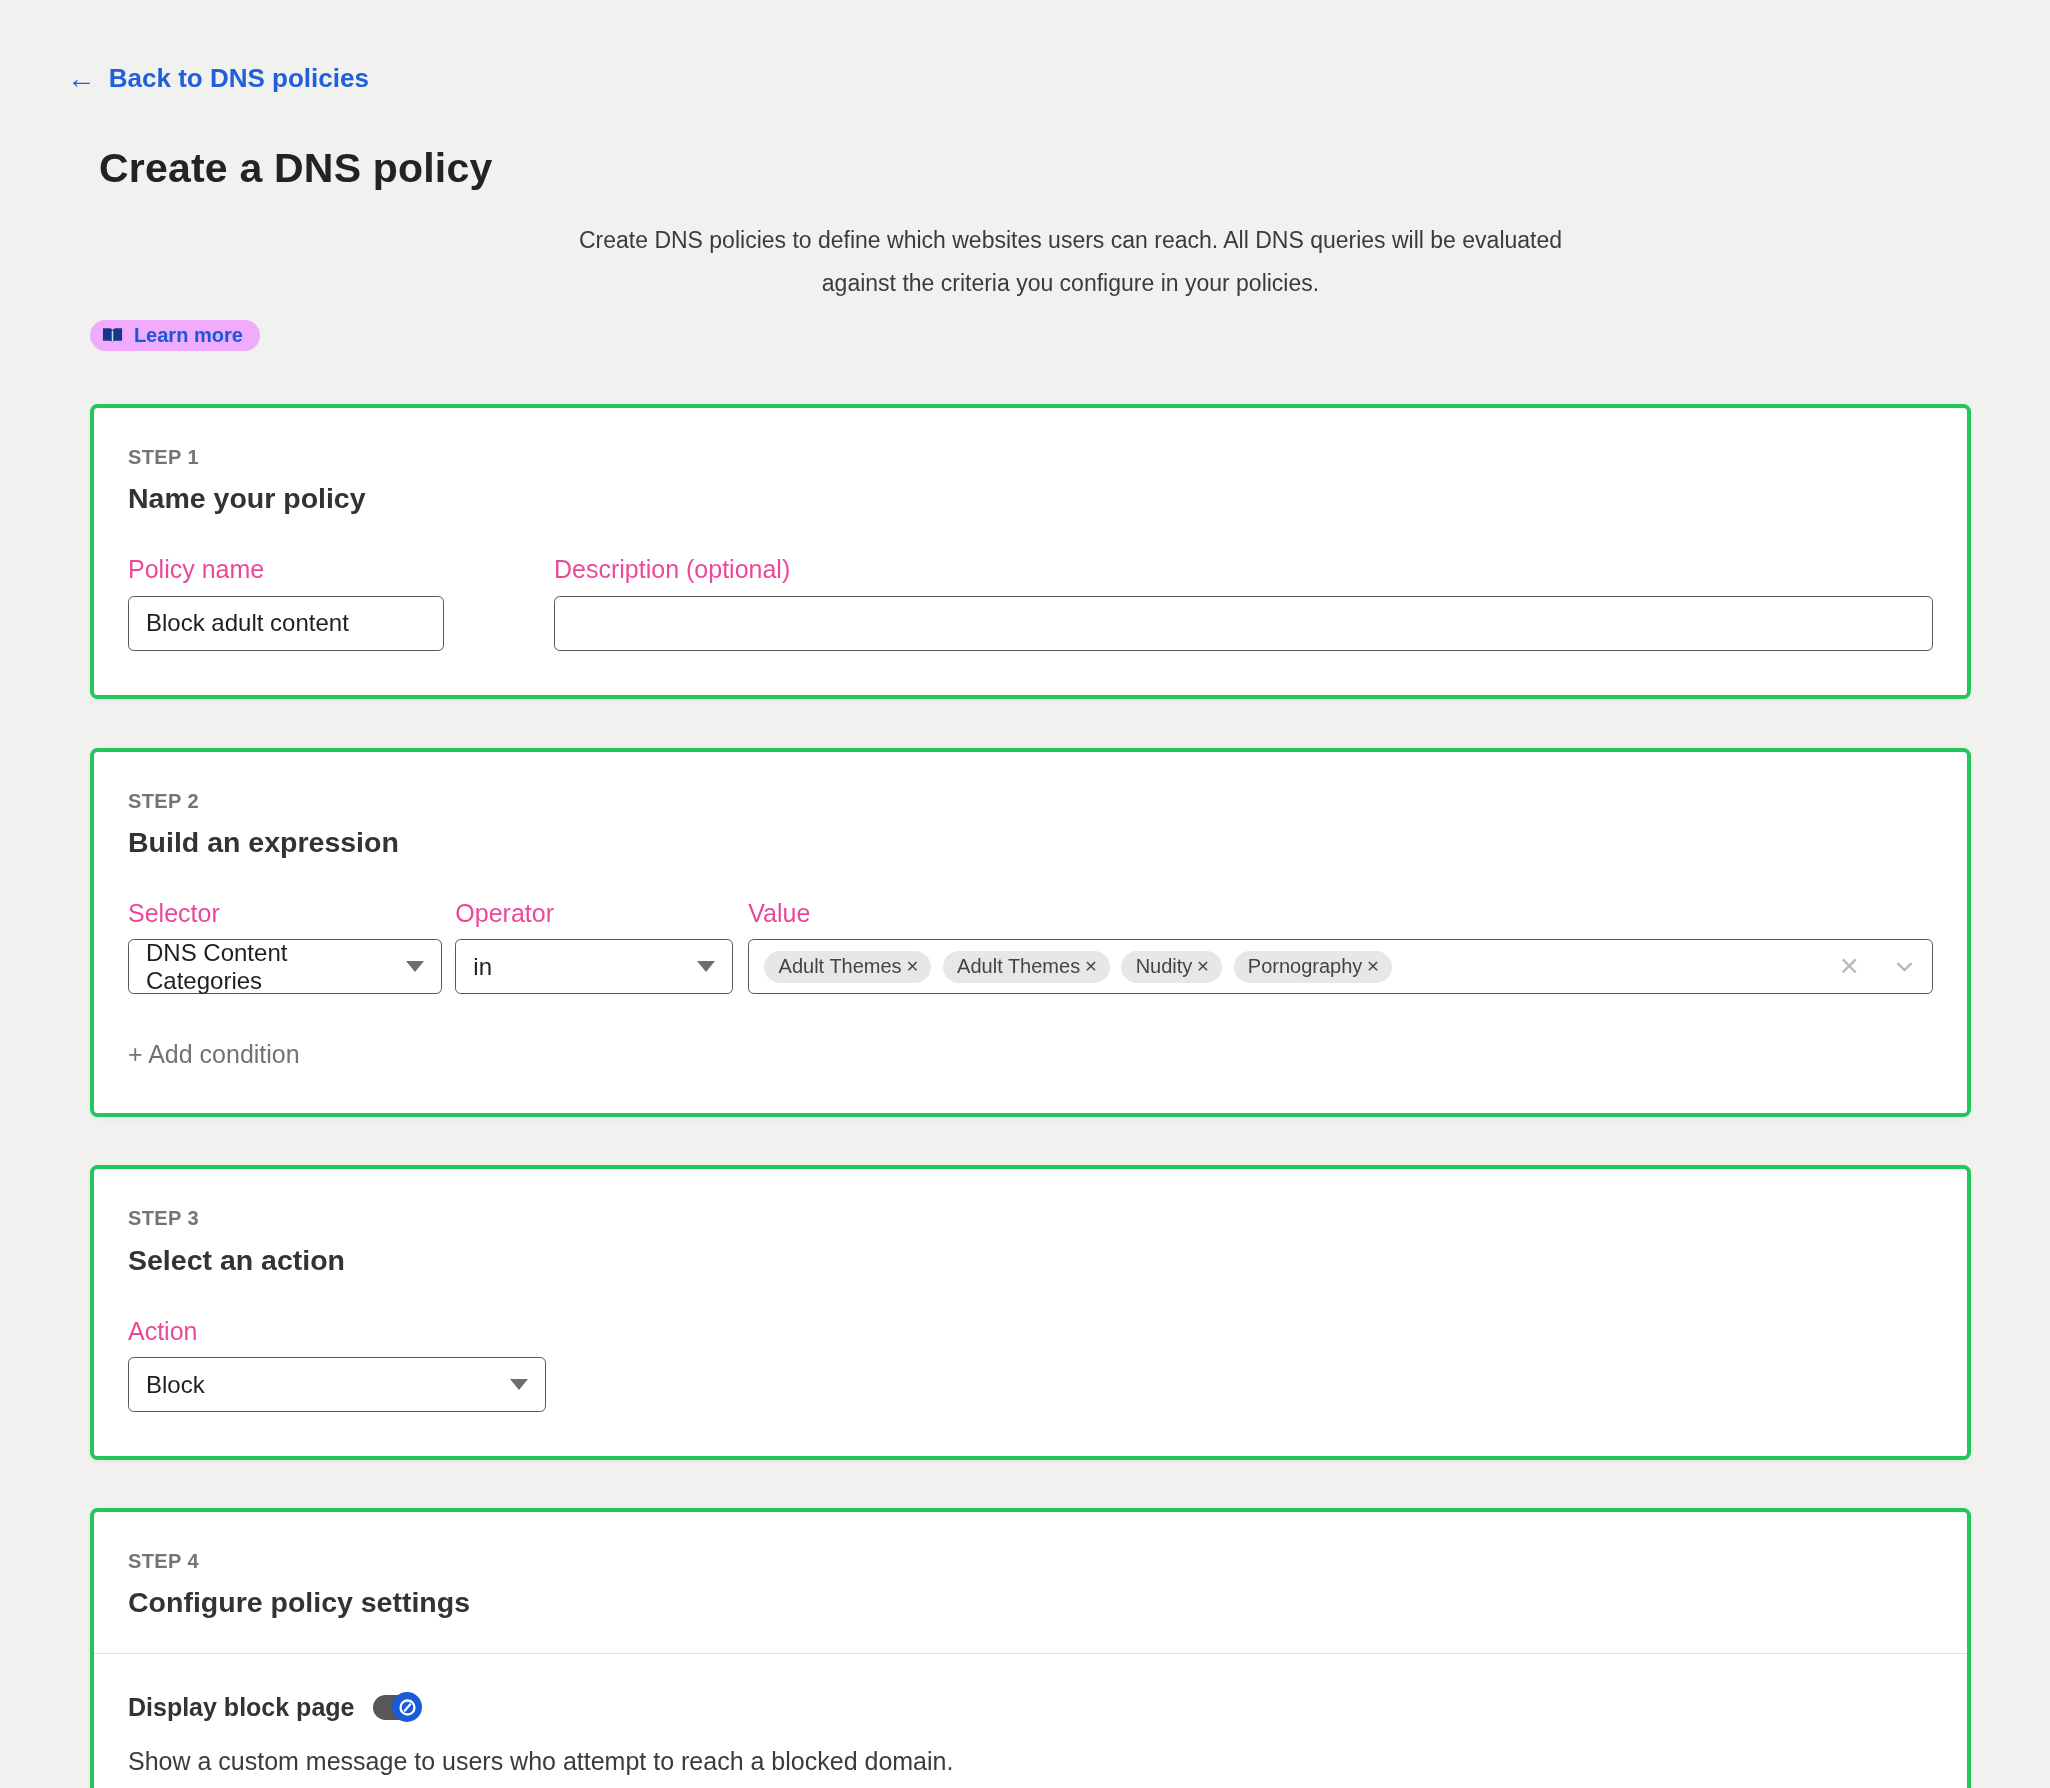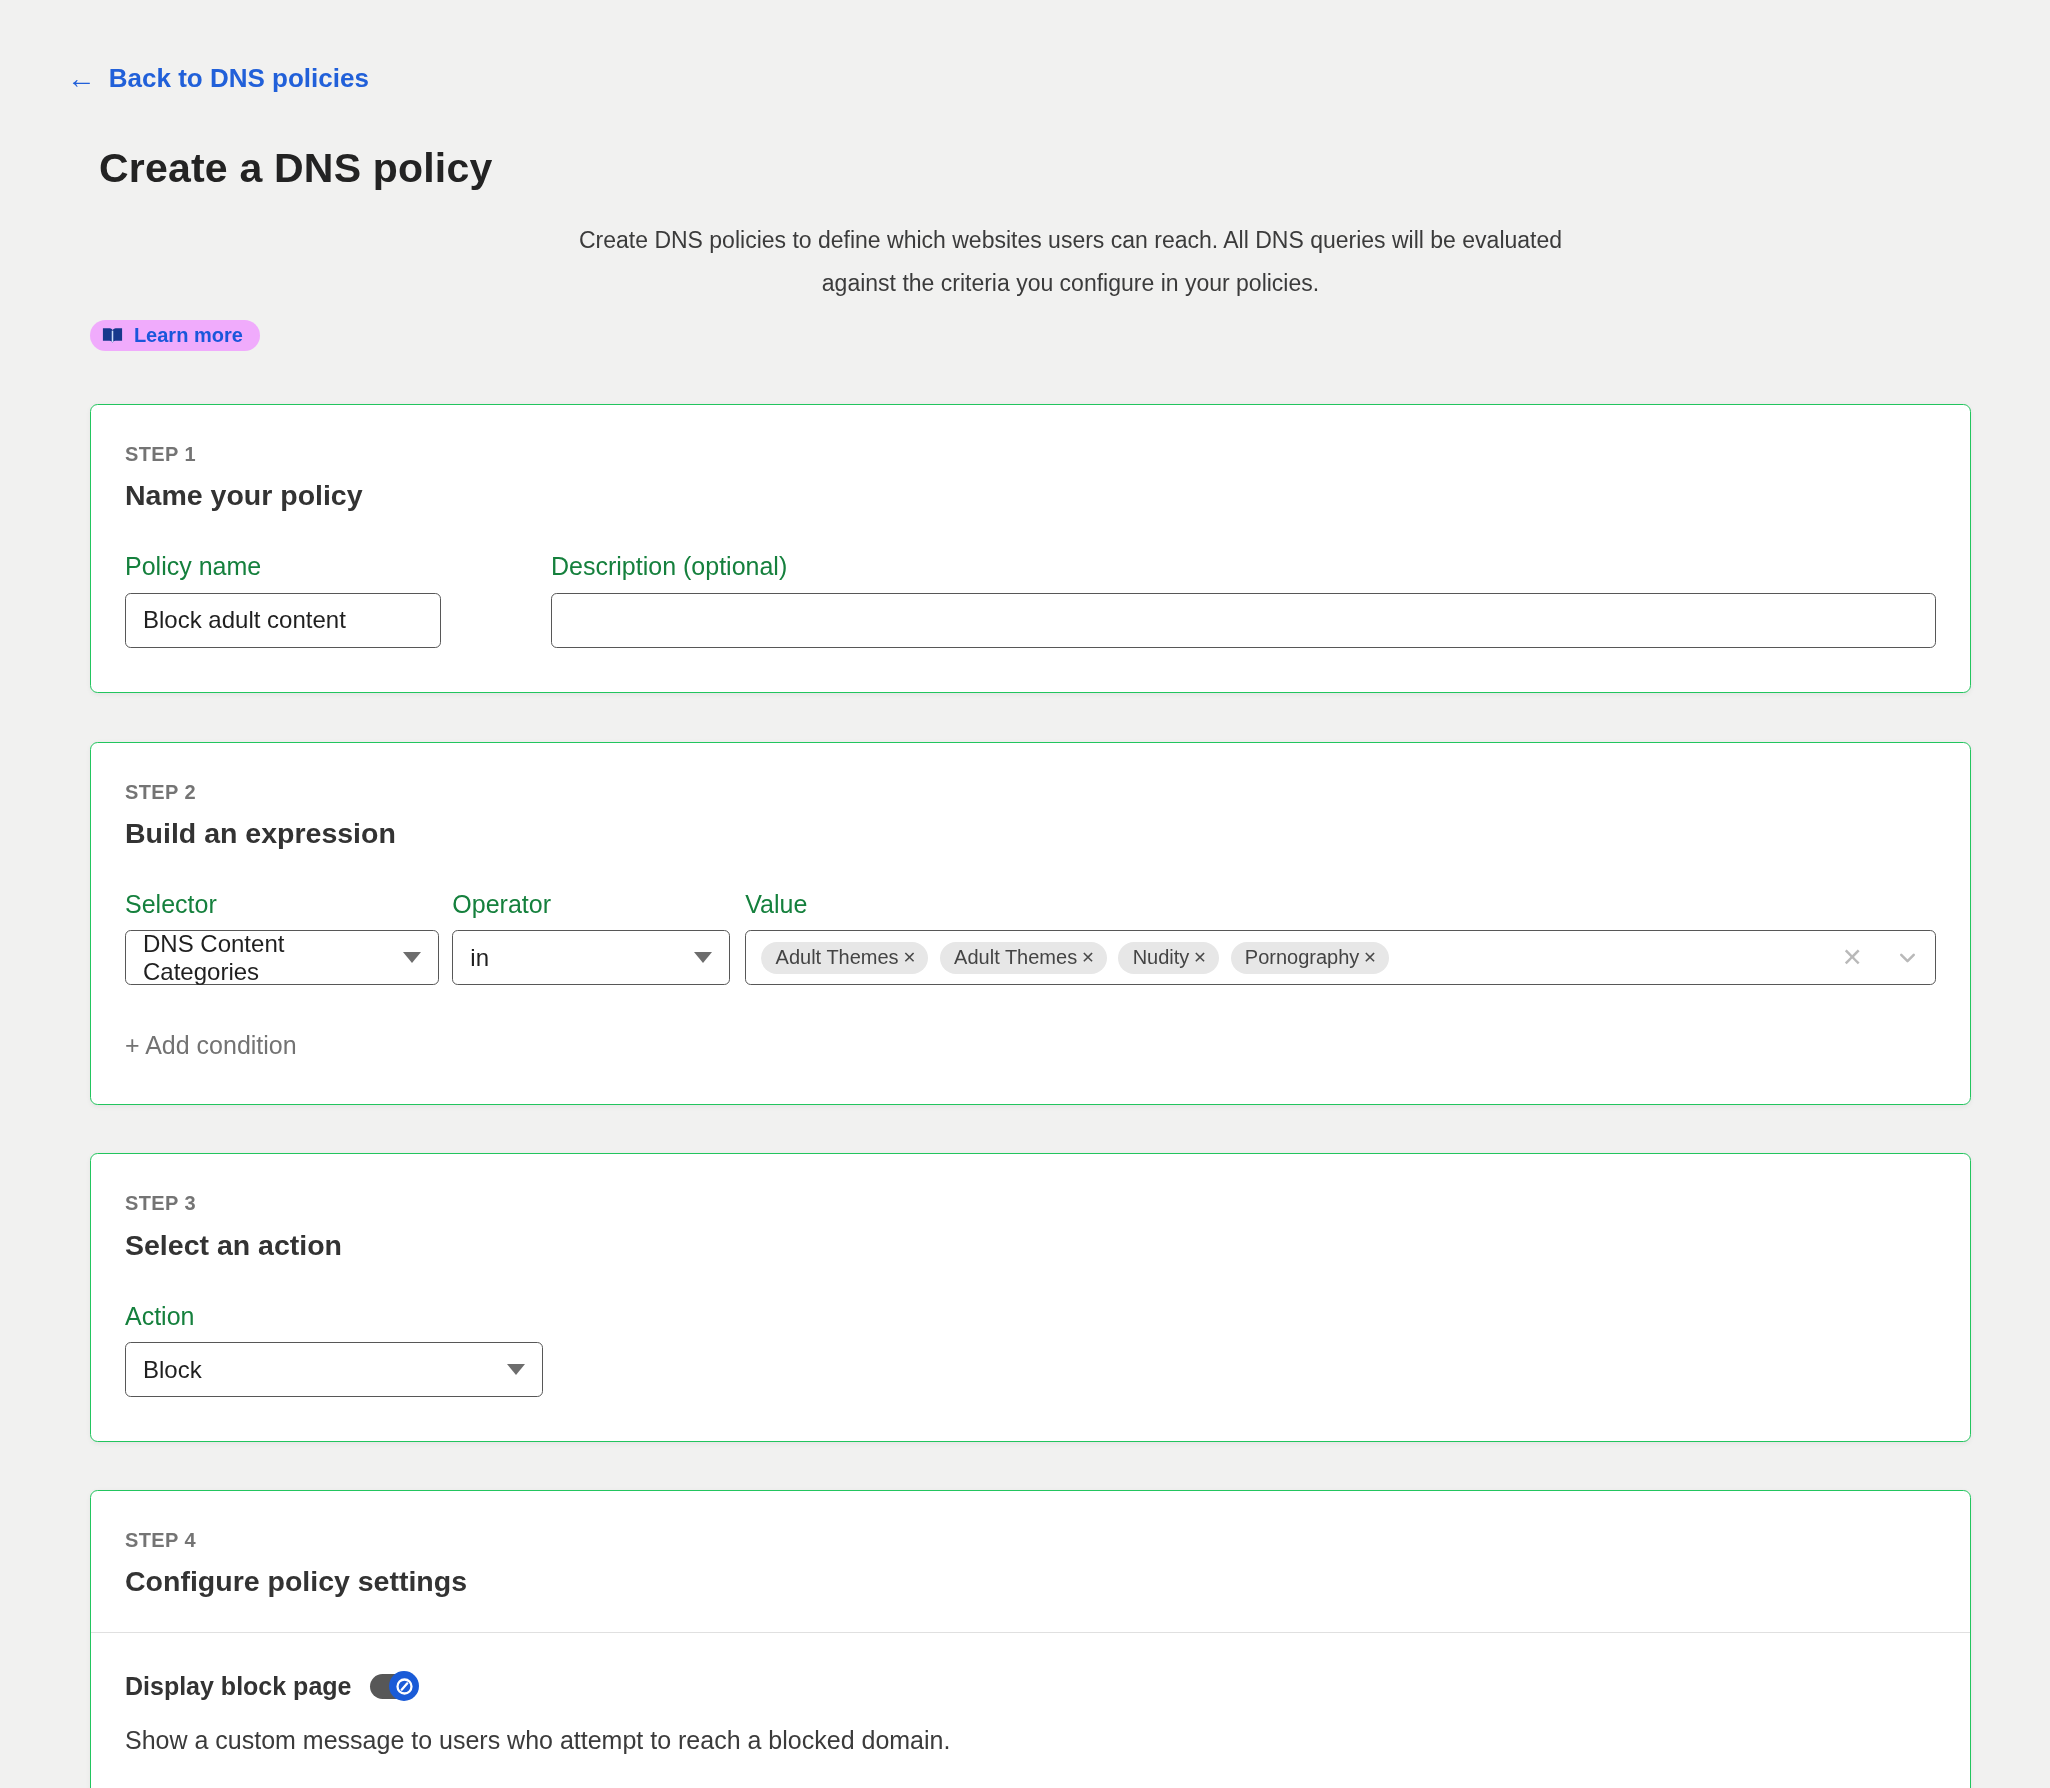--- a/index.html
+++ b/index.html
@@ -35,30 +35,30 @@
     background:#f0abfc; border:none; border-radius:16px;
     height:31px; padding:0 17px 0 11.4px;
     color:#1a56db; font-size:20px; font-weight:600; cursor:pointer;
     font-family:inherit;
   }
   .learn-more svg { display:block; }
 
   
   .card {
     width:1881px; margin-left:90px; background:#fff;
-    border:1px solid #22c55e; border-radius:7.6px;
+    border:4px solid #22c55e; border-radius:7.6px;
     box-shadow:0 1.9px 4.8px rgba(0,0,0,.05);
   }
   .card-pad { padding:38px 34px 44px 34px; }
   .step-label {
     font-size:20px; color:#747474; font-weight:600; letter-spacing:0.4px;
   }
   .card-title { margin-top:13.3px; font-size:28.5px; font-weight:700; color:#333; }
 
-  .field-label { font-size:25px; color:#15803d; margin-bottom:11.4px; }
+  .field-label { font-size:25px; color:#ec4899; margin-bottom:11.4px; }
 
   .text-input, .select-box, .multi-select {
     border:1.9px solid #575757; border-radius:5.7px; background:#fff;
     height:55px; font-size:24px; color:#1f1f1f;
   }
   .text-input { padding:0 17px; width:100%; font-family:inherit; outline:none; }
 
   .select-box {
     display:flex; align-items:center; justify-content:space-between;
     padding:0 17px 0 17px; cursor:pointer;

